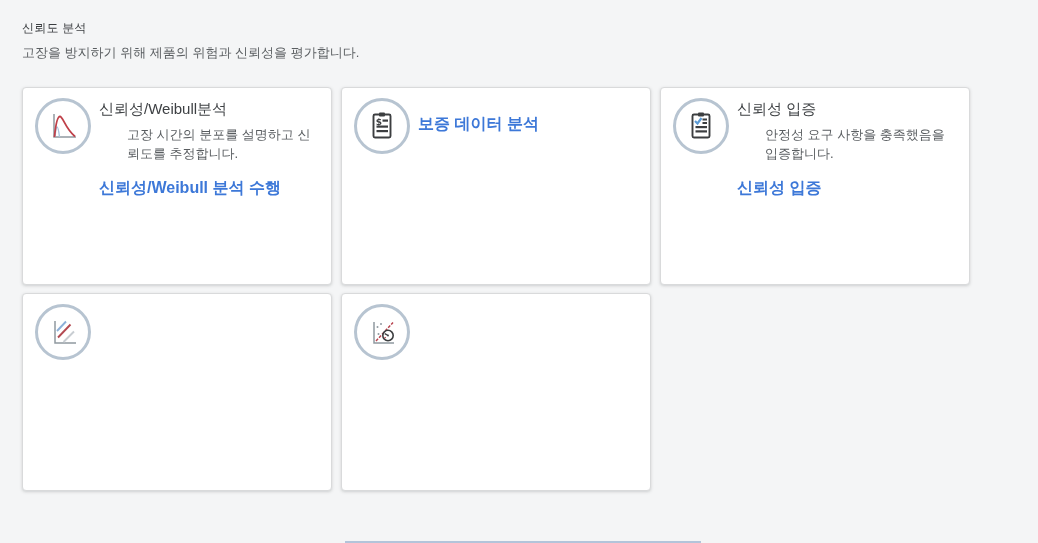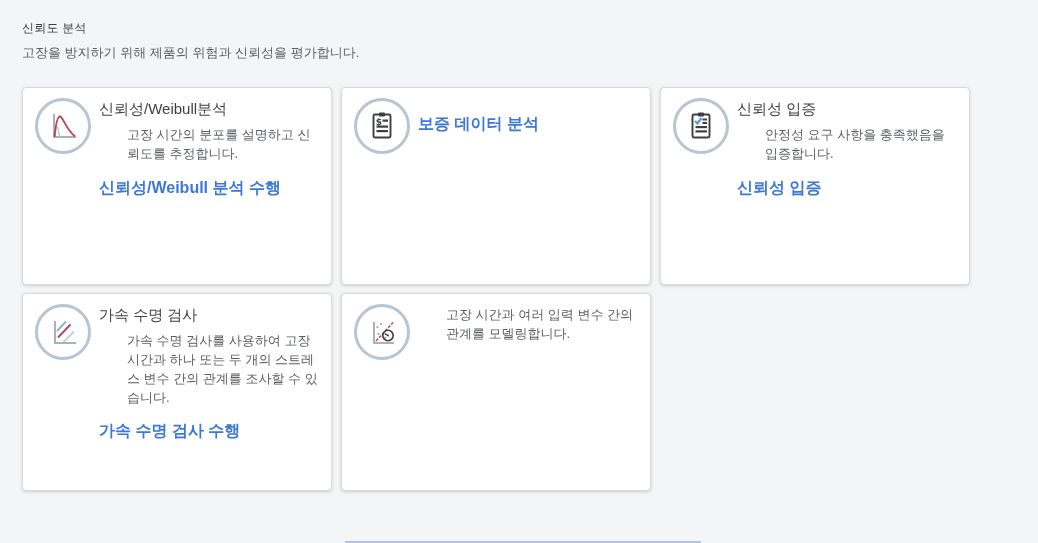--- a/index.html
+++ b/index.html
@@ -155,42 +155,36 @@
 
     <div class="card">
       <div class="icon-circle">
         <svg width="36" height="36" viewBox="0 0 36 36" fill="none">
           <path d="M10 7 L10 29 L31 29" stroke="#9099a0" stroke-width="1.5"></path>
           <path d="M12 17 L21 7.5" stroke="#8cb0d9" stroke-width="1.9"></path>
           <path d="M13 23.5 L25.5 10.5" stroke="#b34a52" stroke-width="1.9"></path>
           <path d="M18.5 28 L29 17.5" stroke="#c8cdd2" stroke-width="1.9"></path>
         </svg>
       </div>
-      <div class="card-body">
-        <div class="card-title">가속 수명 검사</div>
-        <div class="card-desc">가속 수명 검사를 사용하여 고장 시간과 하나 또는 두 개의 스트레스 변수 간의 관계를 조사할 수 있습니다.</div>
-        <a class="card-link">가속 수명 검사 수행</a>
-      </div>
     </div>
 
     <div class="card">
       <div class="icon-circle">
         <svg width="36" height="36" viewBox="0 0 36 36" fill="none">
           <path d="M10 8 L10 29 L30 29" stroke="#9099a0" stroke-width="1.5"></path>
           <path d="M12 27 L29 8.5" stroke="#b8434e" stroke-width="1.5" stroke-dasharray="3 1.5"></path>
           <circle cx="13.5" cy="13" r="1" fill="#9099a0"></circle>
           <circle cx="17" cy="10" r="1" fill="#9099a0"></circle>
           <circle cx="14.5" cy="20" r="1" fill="#9099a0"></circle>
           <circle cx="24" cy="21.5" r="5.2" fill="#ffffff" stroke="#3c3e40" stroke-width="1.6"></circle>
           <path d="M24 21.5 L20.8 19.6" stroke="#3c3e40" stroke-width="1.3"></path>
           <circle cx="24" cy="21.5" r="0.9" fill="#3c3e40"></circle>
           <path d="M20.5 24 L21.8 23.2" stroke="#b8434e" stroke-width="1.2"></path>
         </svg>
       </div>
       <div class="card-body">
-        <div class="card-desc">고장 시간과 여러 입력 변수 간의 관계를 모델링합니다.</div>
       </div>
     </div>
 
   </div>
 
   <div class="bottom-line"></div>
 </div>
 
 </body></html>

